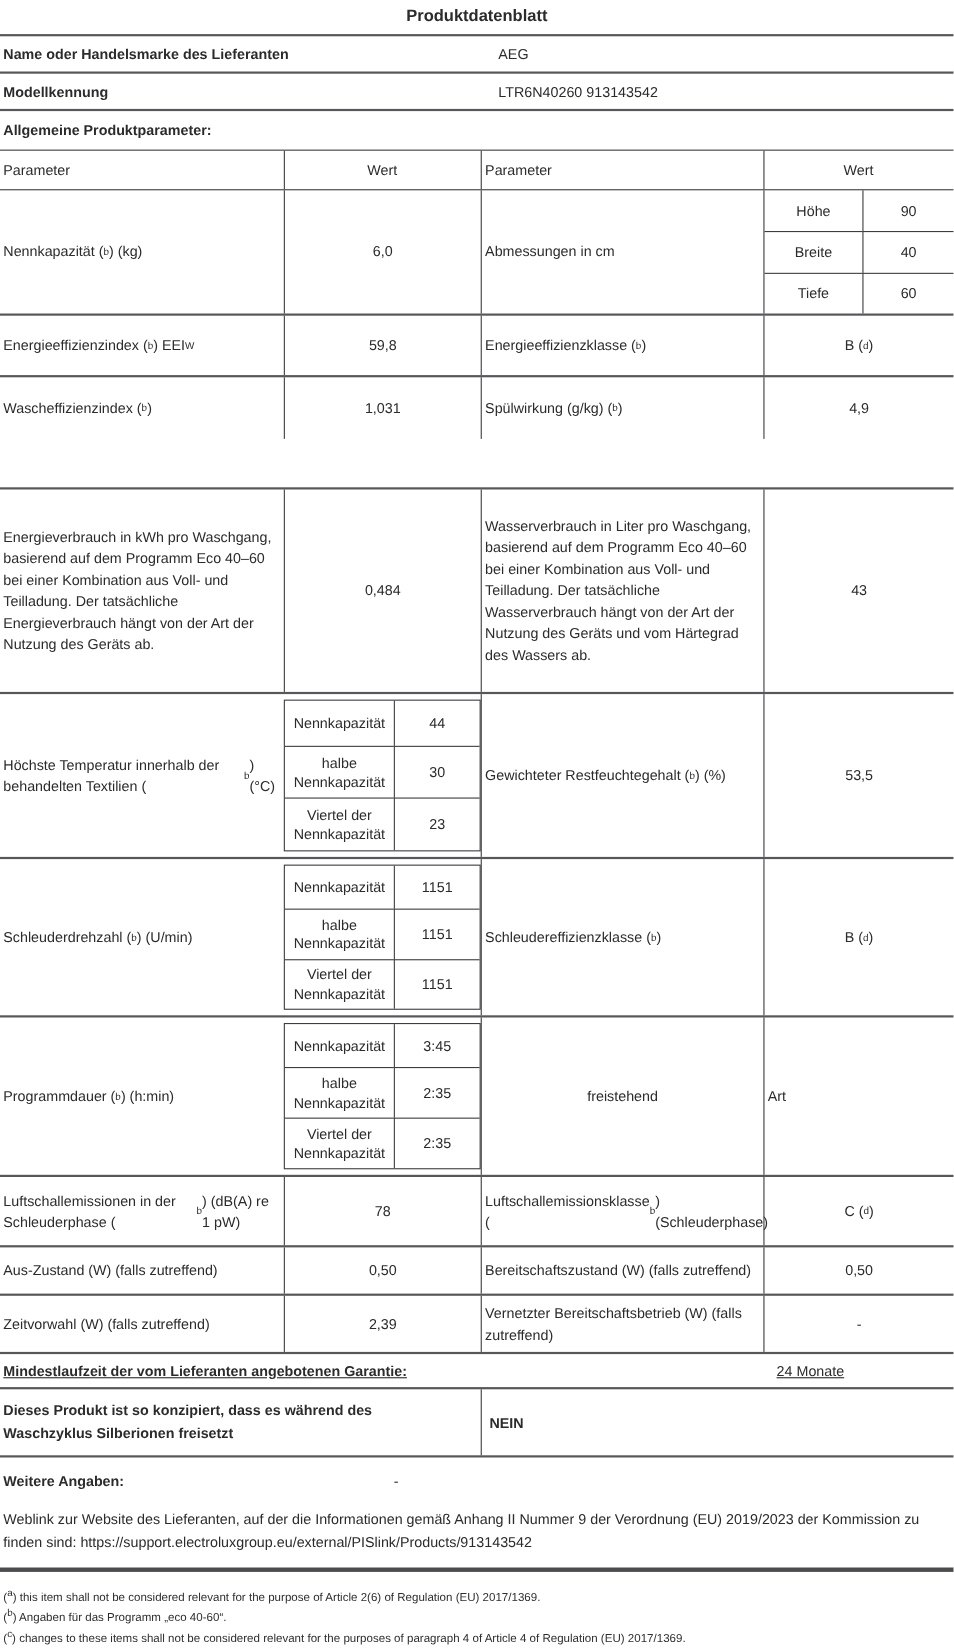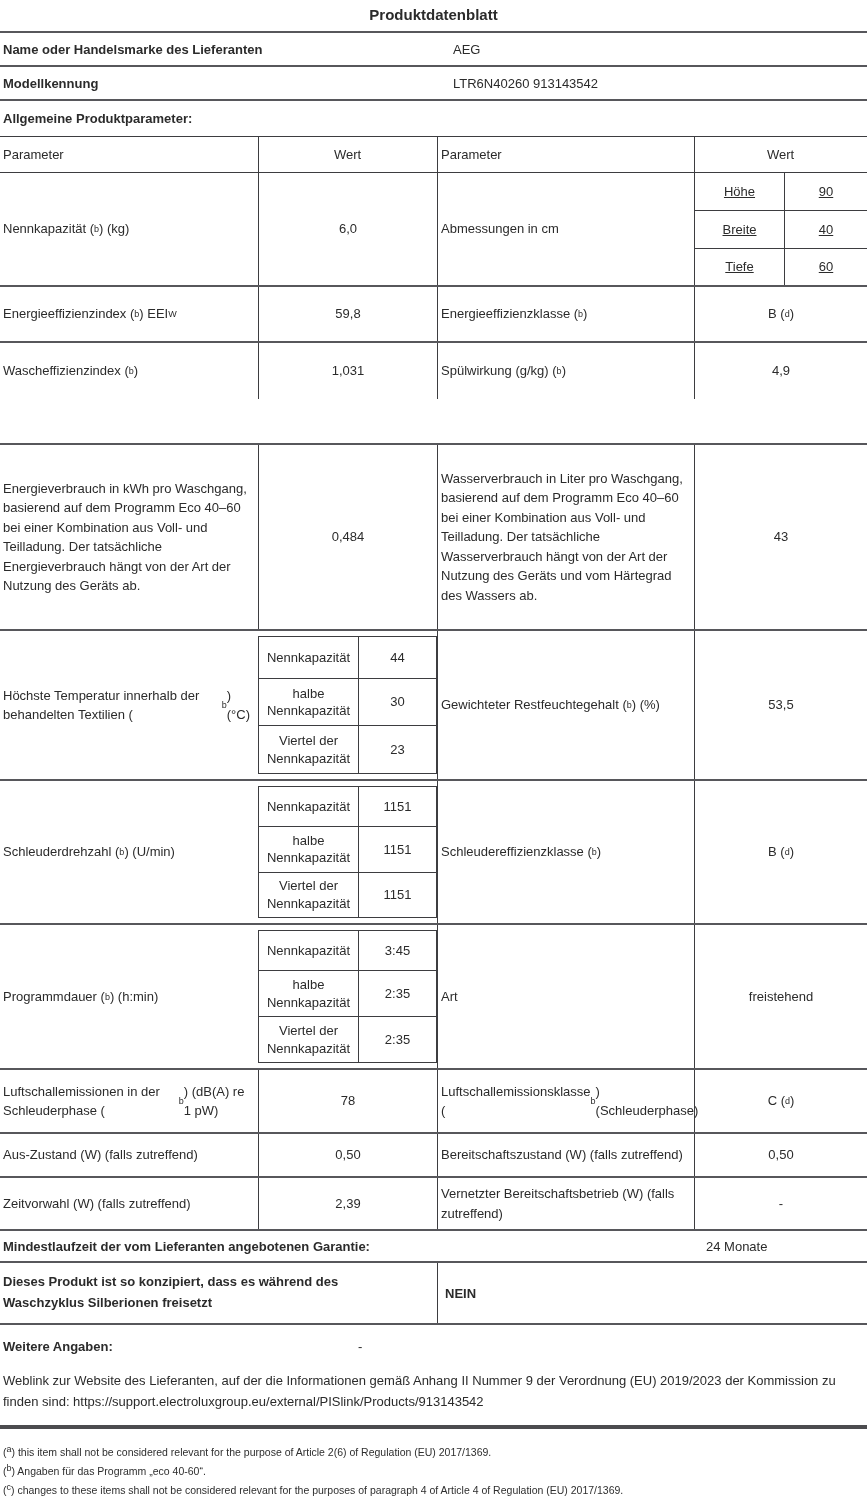--- a/index.html
+++ b/index.html
@@ -79,21 +79,21 @@
   .r10 { min-height: 52px; }
 
   
   .dims {
     border-left: 1px solid #3d3d40;
     display: grid;
     grid-template-columns: 89px 1fr;
     grid-template-rows: repeat(3, 1fr);
     align-self: stretch;
   }
-  .dims > div { display: flex; align-items: center; justify-content: center; text-align: right; padding: 2px; text-decoration: underline; }
+  .dims > div { display: flex; align-items: center; justify-content: center; text-align: right; padding: 2px; }
   .dims > .dv { border-left: 1px solid #3d3d40; }
   .dims > .bt { border-top: 1px solid #3d3d40; }
 
   
   .nestwrap { padding: 5px 0; align-self: stretch; display: flex; }
   .nest {
     flex: 1;
     display: grid;
     grid-template-columns: 99px 1fr;
     grid-template-rows: 0.86fr 1fr 1fr;
@@ -103,20 +103,21 @@
   .nest > .nv { border-left: 1px solid #3d3d40; }
   .nest > .bt { border-top: 1px solid #3d3d40; }
 
   
   .grow {
     display: grid;
     grid-template-columns: 694px 1fr;
     align-items: center;
     min-height: 32px;
     border-bottom: 2px solid #57575b;
+    text-decoration: underline;
   }
   .grow .lab { font-weight: bold; padding: 5px 6px 5px 3px; }
   .grow .val { padding: 5px 2px 5px 12px; }
 
   .srow {
     display: grid;
     grid-template-columns: 437px 1fr;
     min-height: 62px;
     border-bottom: 2px solid #57575b;
   }
@@ -244,22 +245,22 @@
       <div class="nestwrap">
         <div class="nest">
           <div class="nk">Nennkapazität</div>
           <div class="nv">3:45</div>
           <div class="nk bt">halbe Nennkapazität</div>
           <div class="nv bt">2:35</div>
           <div class="nk bt">Viertel der Nennkapazität</div>
           <div class="nv bt">2:35</div>
         </div>
       </div>
+      <div class="c cen bl">freistehend</div>
       <div class="c bl">Art</div>
-      <div class="c cen bl">freistehend</div>
     </div>
 
     <div class="trow r8">
       <div class="c">Luftschallemissionen in der Schleuderphase (<sup>b</sup>) (dB(A) re 1 pW)</div>
       <div class="c cen bl">78</div>
       <div class="c bl">Luftschallemissionsklasse (<sup>b</sup>) (Schleuderphase)</div>
       <div class="c cen bl">C (<sup>d</sup>)</div>
     </div>
 
     <div class="trow r9">

